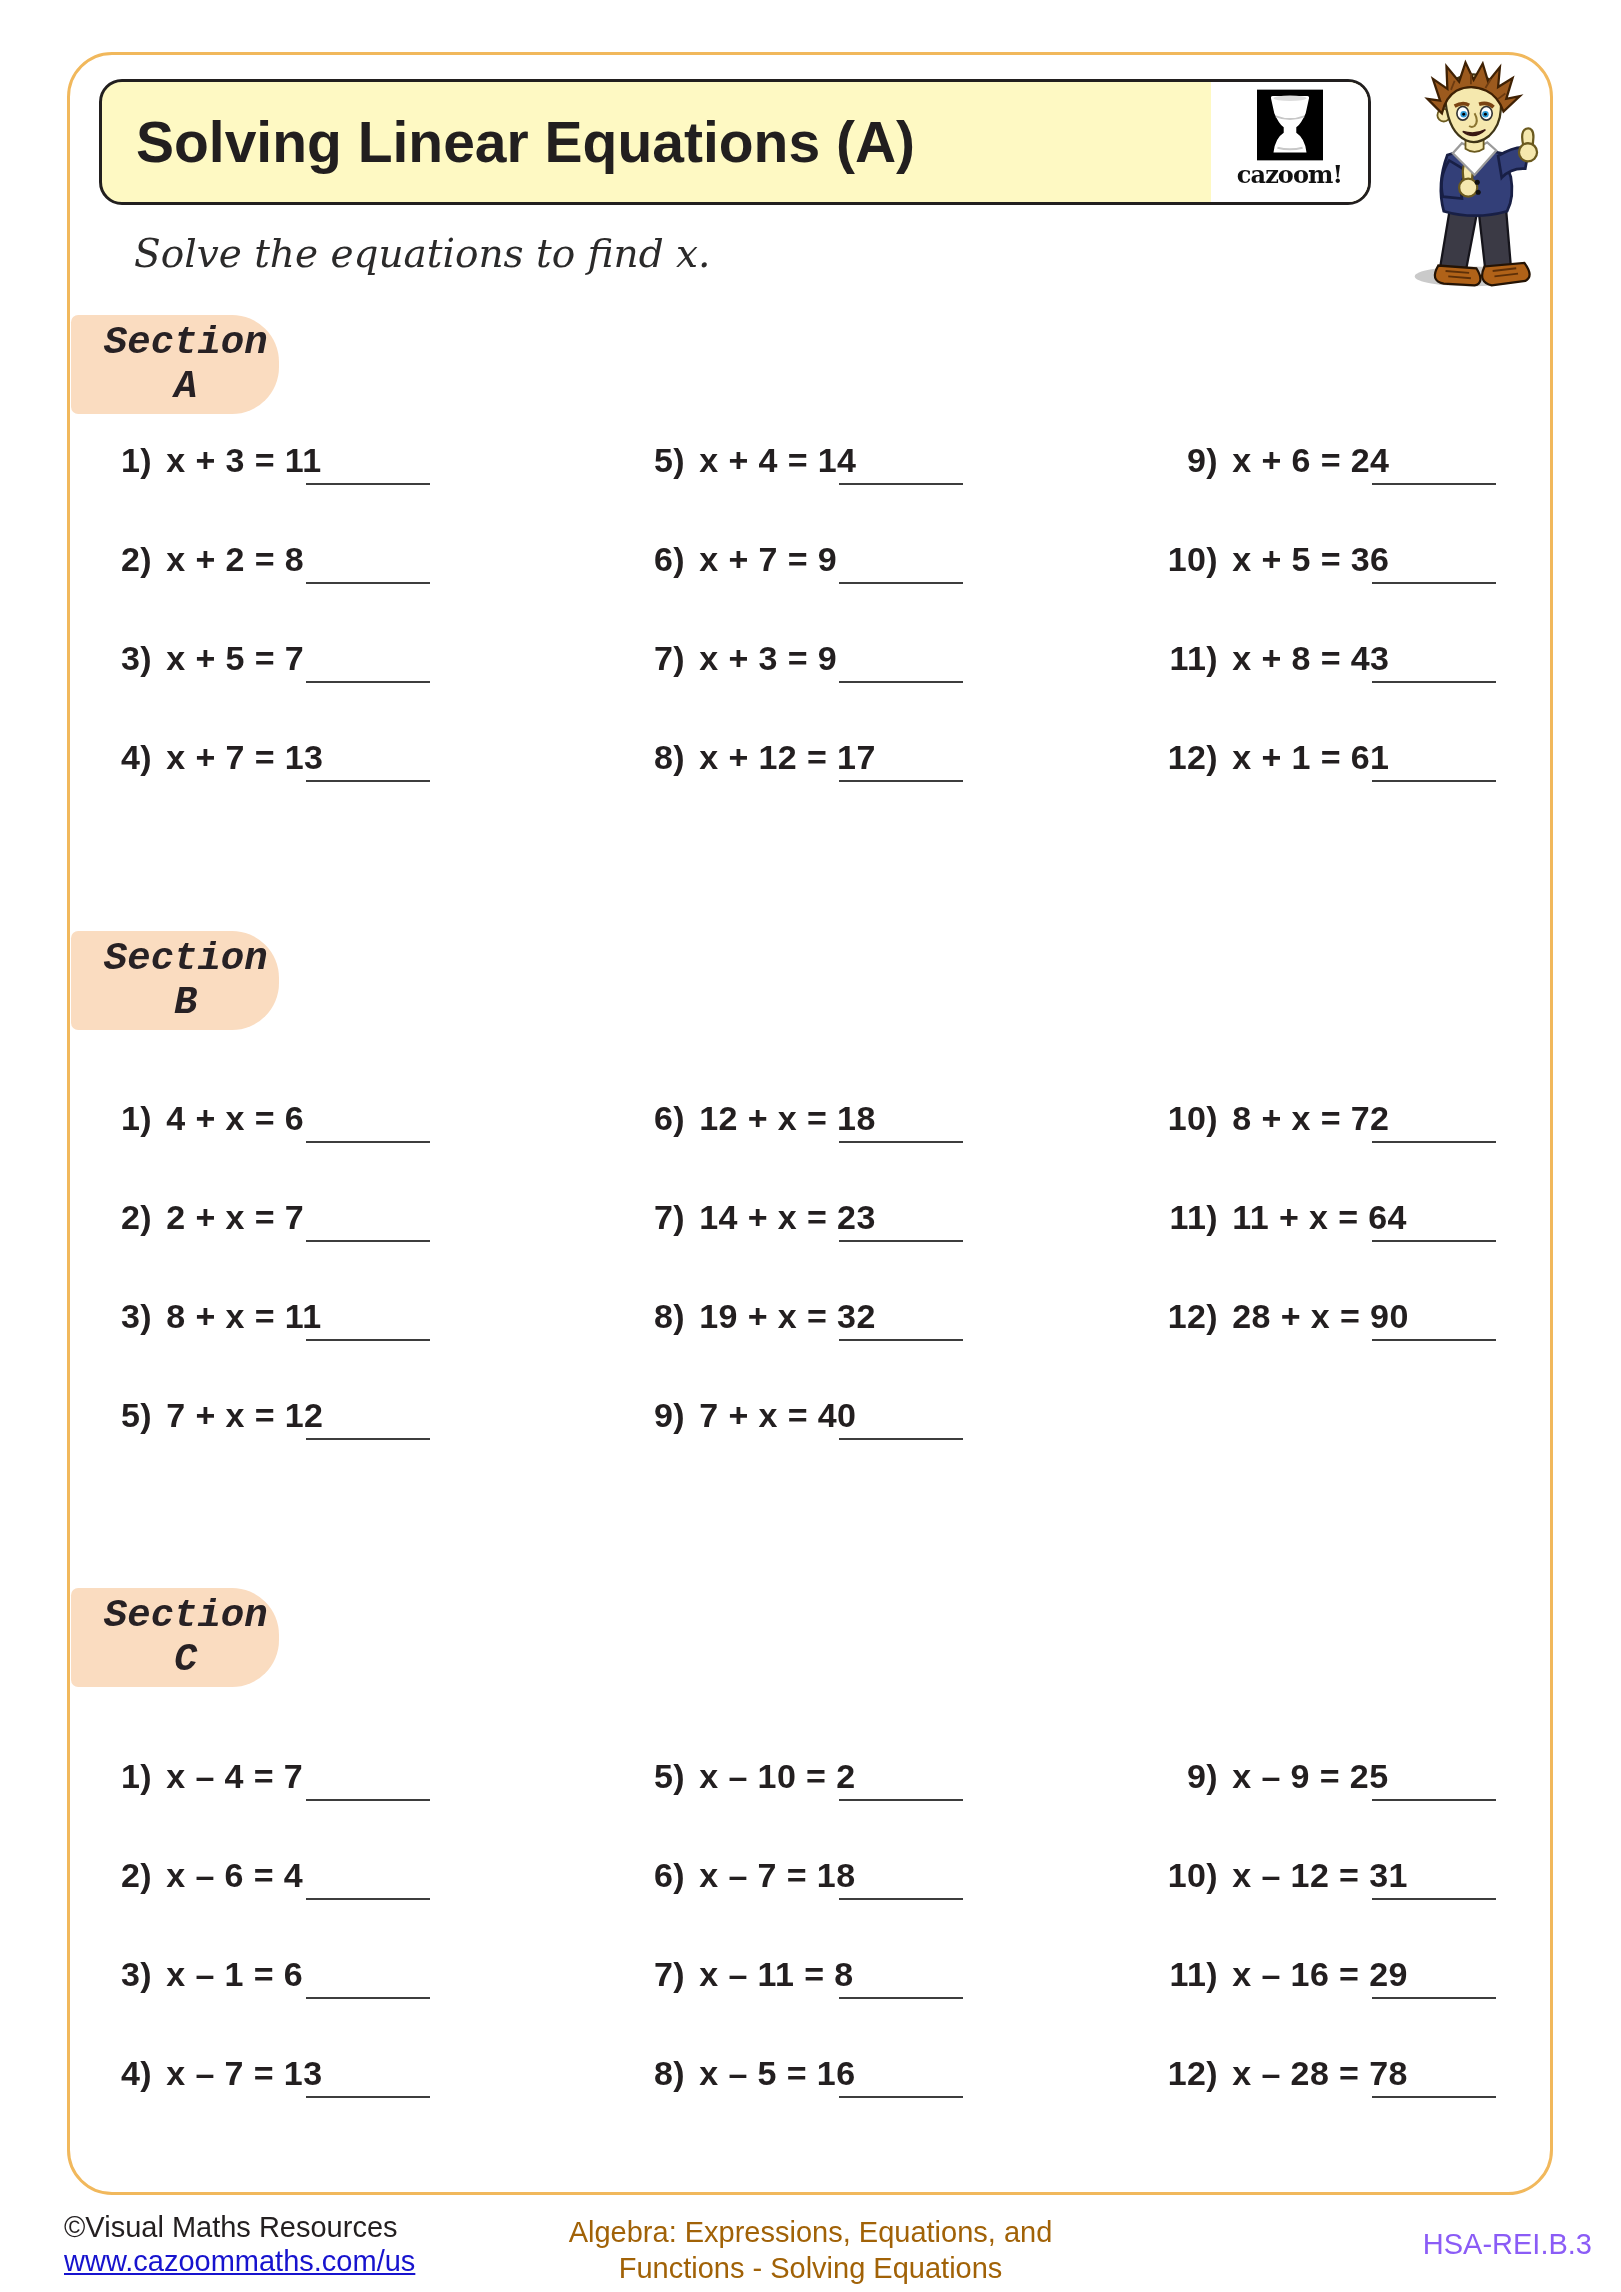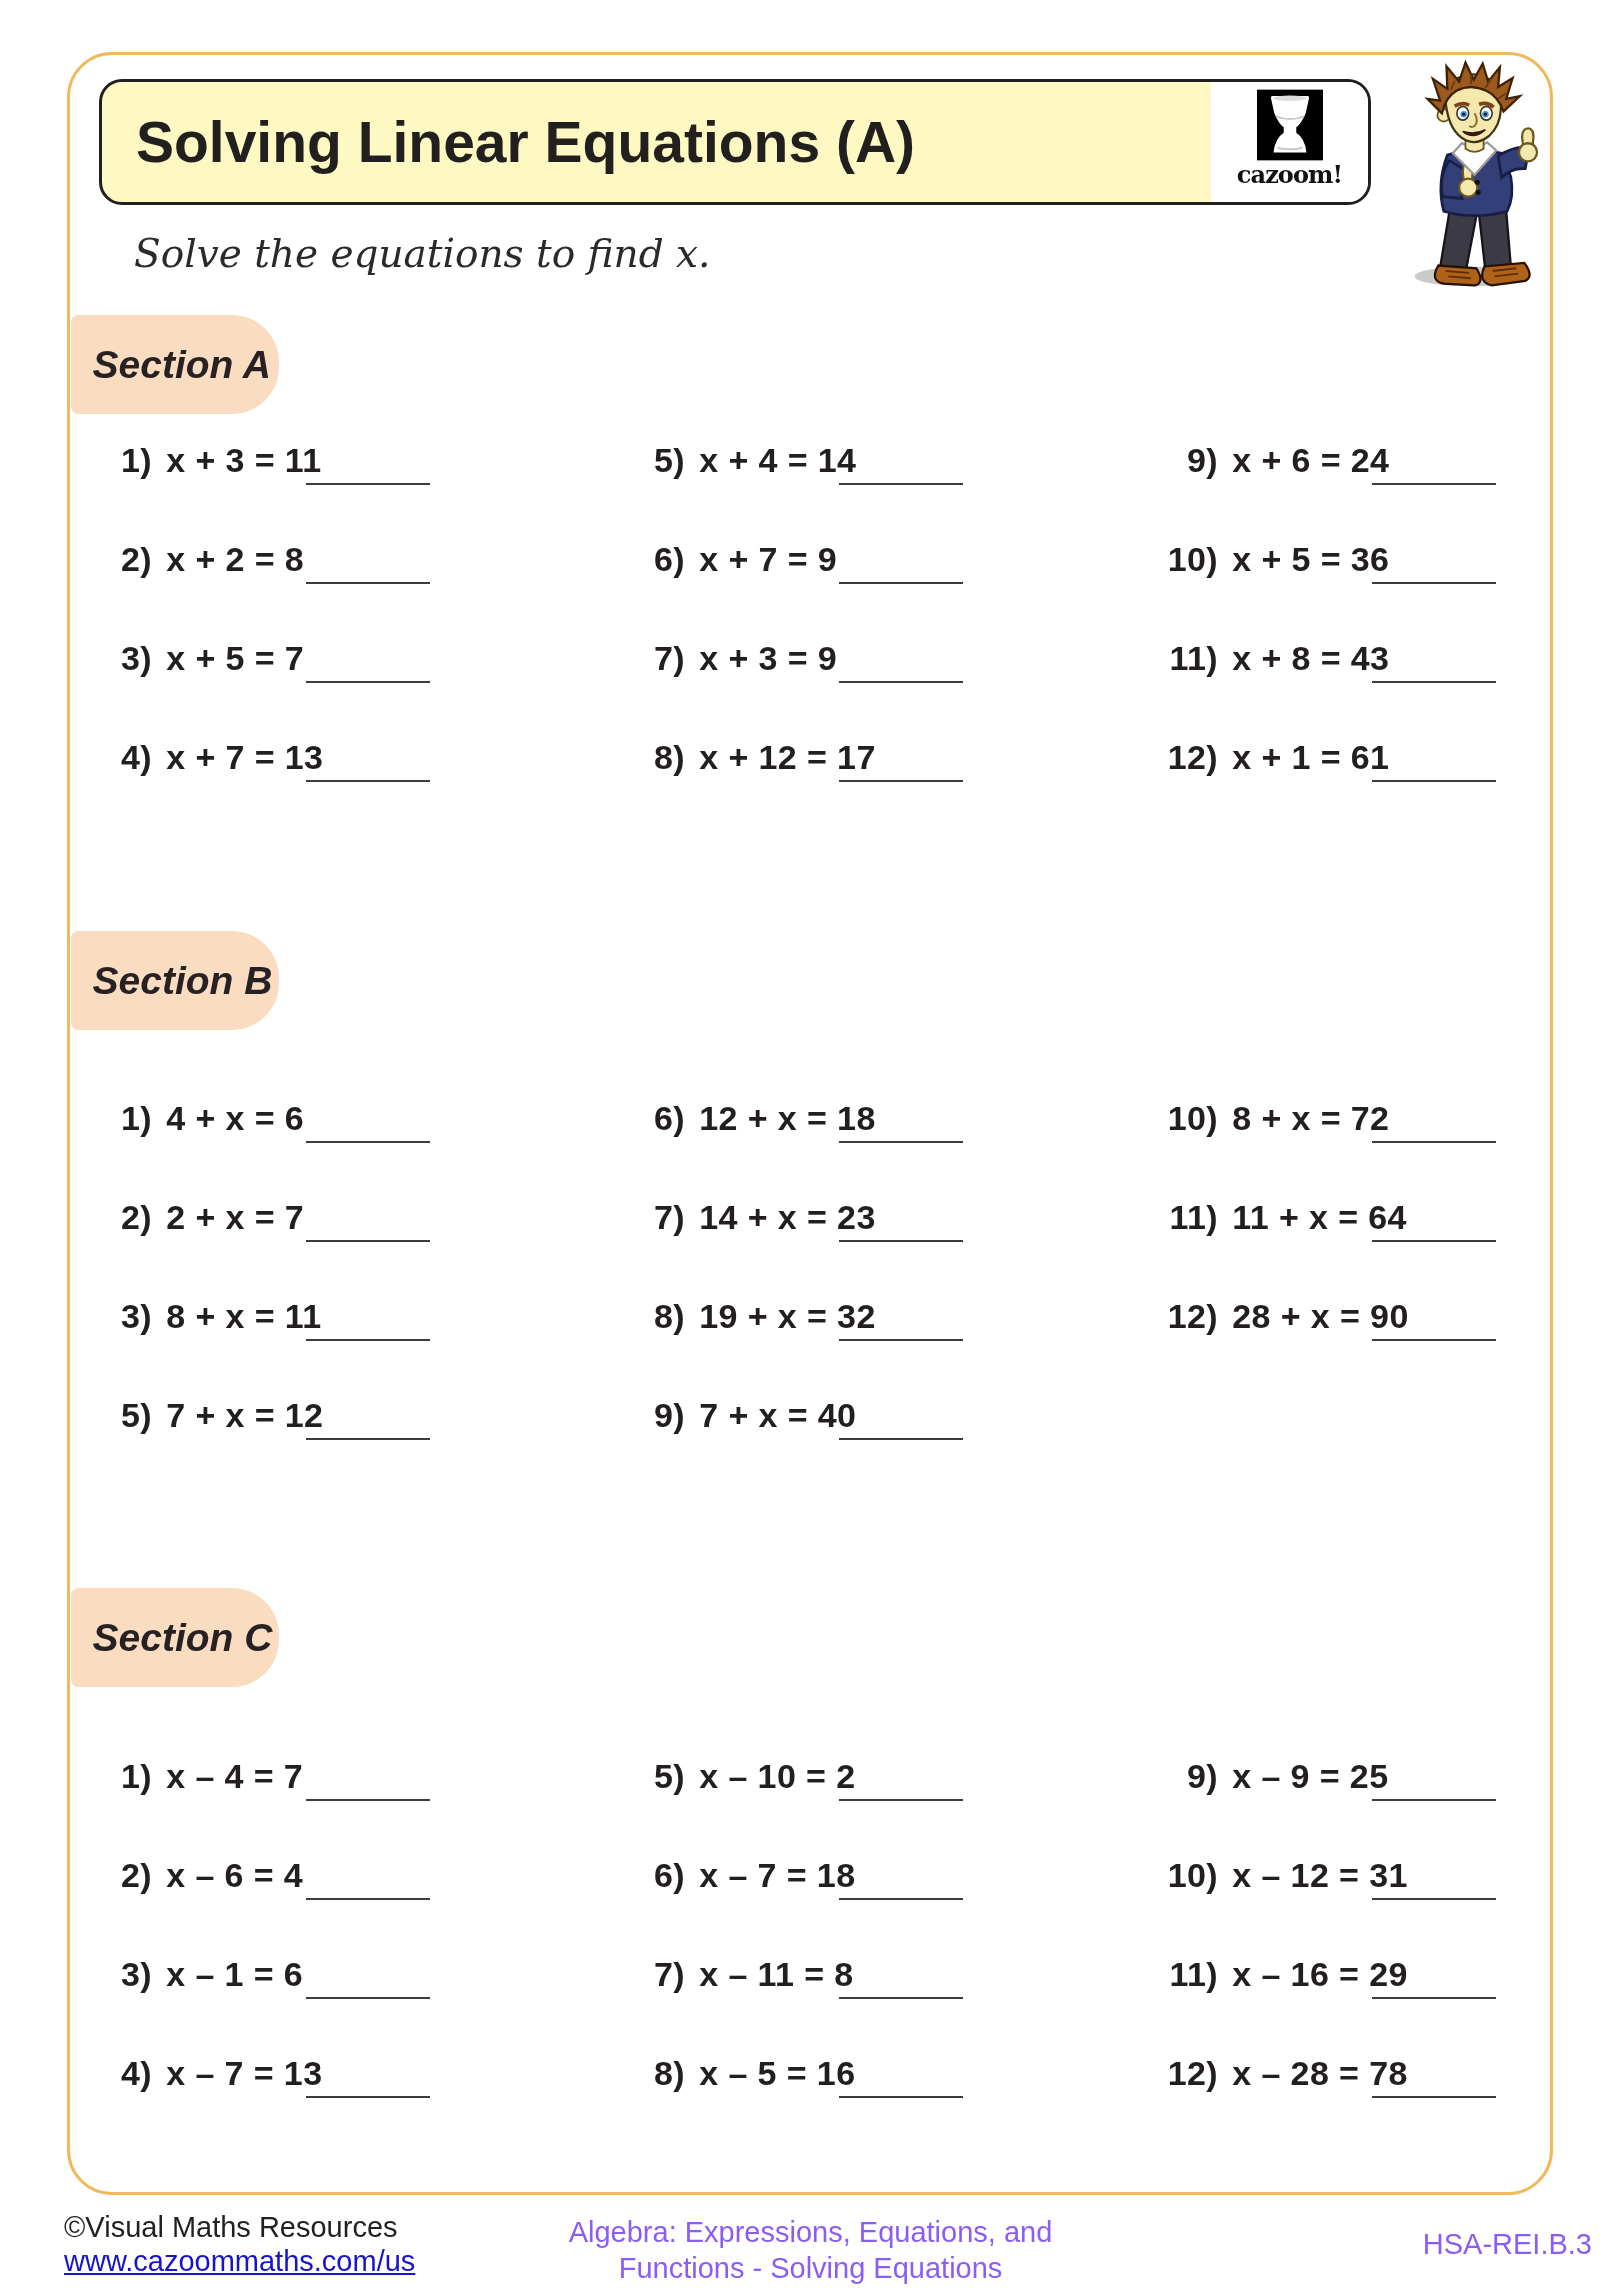--- a/index.html
+++ b/index.html
@@ -35,22 +35,22 @@
   .instruction{
     position:absolute;left:134px;top:231px;
     font-family:"DejaVu Serif", serif;font-style:italic;font-size:39px;color:#2B2A2A;
   }
   
   .section-pill{
     position:absolute;left:71px;width:208px;height:99px;background:#FADCC0;
     border-radius:7.2px 47px 47px 7.2px;display:flex;align-items:center;
   }
   .section-label{
-    margin-left:21.5px;font-family:Liberation Sans, sans-serif;font-weight:bold;font-style:italic;
-    font-size:39px;color:#272124;
+    margin-left:21.5px;font-family:Liberation Mono, monospace;font-weight:bold;font-style:italic;
+    font-size:39px;color:#272124;text-align:center;
   }
   
   .eq-grid{
     position:absolute;left:85px;width:1487px;
     display:grid;grid-template-columns:533px 533px 421px;
     grid-template-rows:repeat(4,99px);grid-auto-flow:column;
   }
   .eq-item{position:relative;}
   .eq-num{
     display:inline-block;width:67px;text-align:right;
@@ -61,21 +61,21 @@
   }
   .answer-line{
     position:absolute;left:221px;top:42px;width:124px;height:0;
     border-bottom:2.7px solid #3d3d3d;
   }
   
   .footer-left{position:absolute;left:64px;top:2210px;font-size:29px;line-height:34px;}
   .footer-link{color:#1713CE;text-decoration:underline;cursor:pointer;}
   .footer-center{
     position:absolute;left:497px;width:627px;top:2214px;text-align:center;
-    font-size:29px;line-height:36px;color:#8b5cf6;
+    font-size:29px;line-height:36px;color:#a16207;
   }
   .footer-right{position:absolute;right:30px;top:2228px;font-size:29px;color:#8b5cf6;}
 </style>
 </head>
 <body>
 
 <div class="page-border"></div>
 
 <div class="title-box">
   <div class="title-text">Solving Linear Equations (A)</div>

